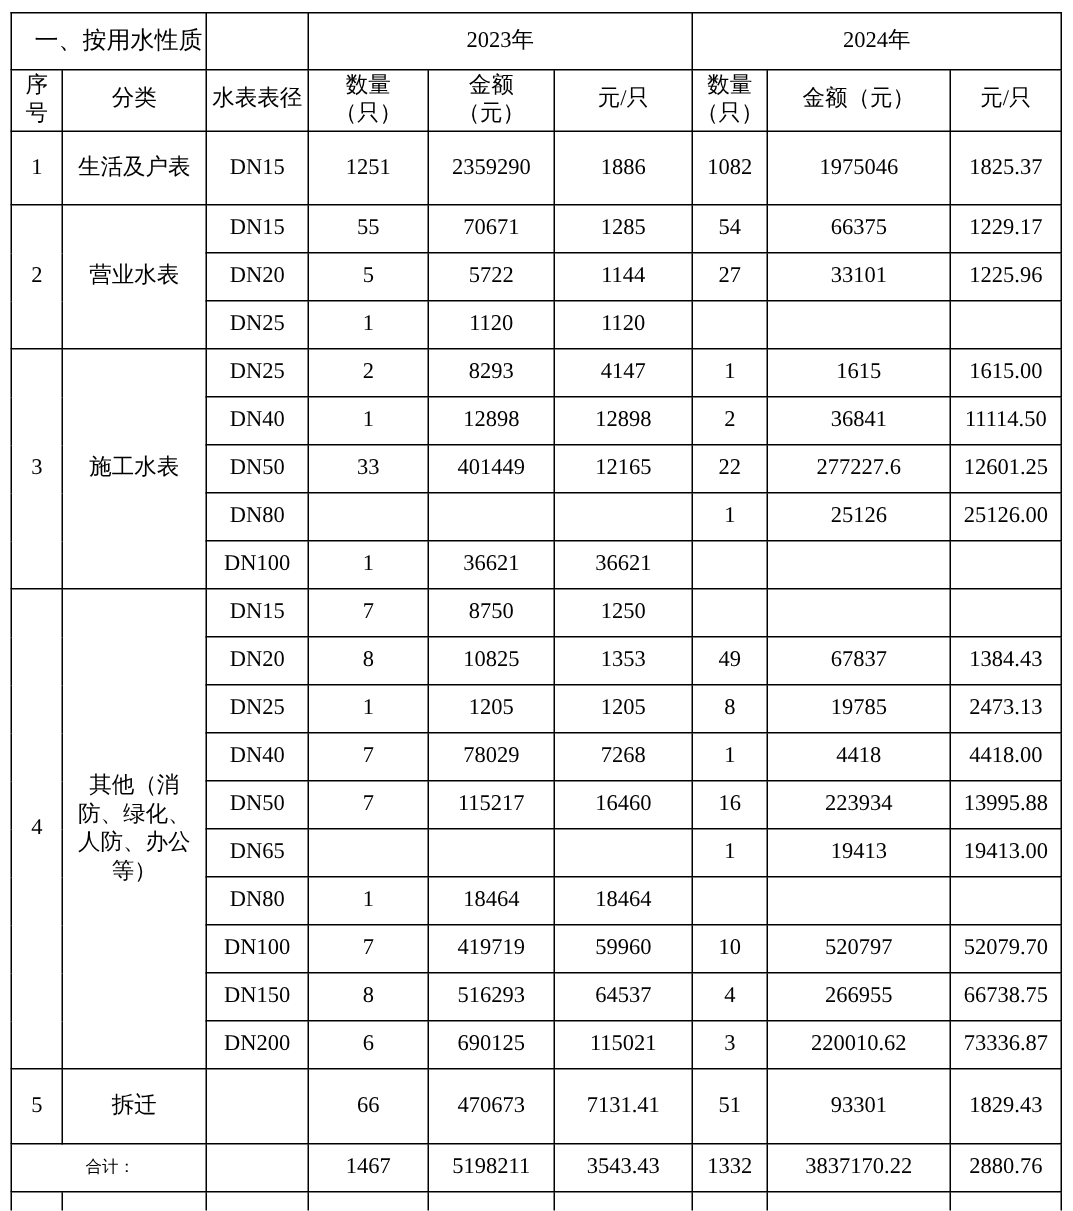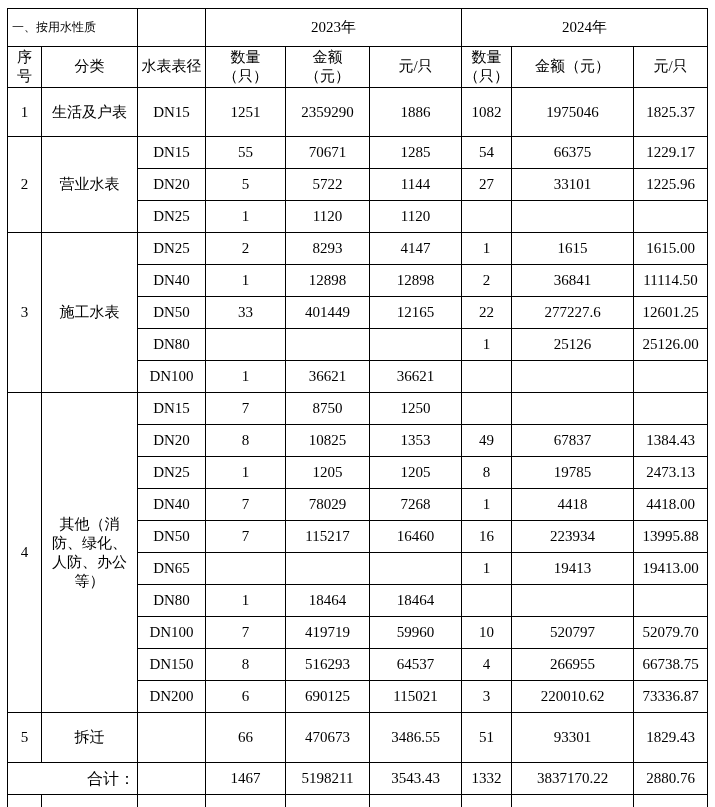--- a/index.html
+++ b/index.html
@@ -26,28 +26,28 @@
     line-height: 1.25;
     padding: 1px 2px;
     overflow: hidden;
     word-break: break-all;
   }
   thead tr.year-row    { height: 38px; }
   thead tr.col-row     { height: 38px; }
   tbody tr             { height: 32px; }
   tbody tr.empty-row   { height: 25px; }
   .title-cell {
-    text-align: left;
-    font-size: 12px;
+    text-align: right;
+    font-size: 16px;
     padding-left: 4px;
   }
   .pre { white-space: pre-line; }
   .total-label {
-    text-align: right;
-    font-size: 16px;
+    text-align: center;
+    font-size: 11px;
     padding-left: 4px;
   }
   .cat { padding: 15px 3px; }
 </style>
 </head>
 <body>
 
 <table>
   <colgroup>
     <col style="width:34px">
@@ -261,21 +261,21 @@
         <td>3</td>
         <td>220010.62</td>
         <td>73336.87</td>
       </tr>
       <tr>
         <td rowspan="1">5</td>
         <td class="cat" rowspan="1">拆迁</td>
         <td></td>
         <td>66</td>
         <td>470673</td>
-        <td>3486.55</td>
+        <td>7131.41</td>
         <td>51</td>
         <td>93301</td>
         <td>1829.43</td>
       </tr>
       <tr>
         <td class="total-label" colspan="2">合计：</td>
         <td></td>
         <td>1467</td>
         <td>5198211</td>
         <td>3543.43</td>

